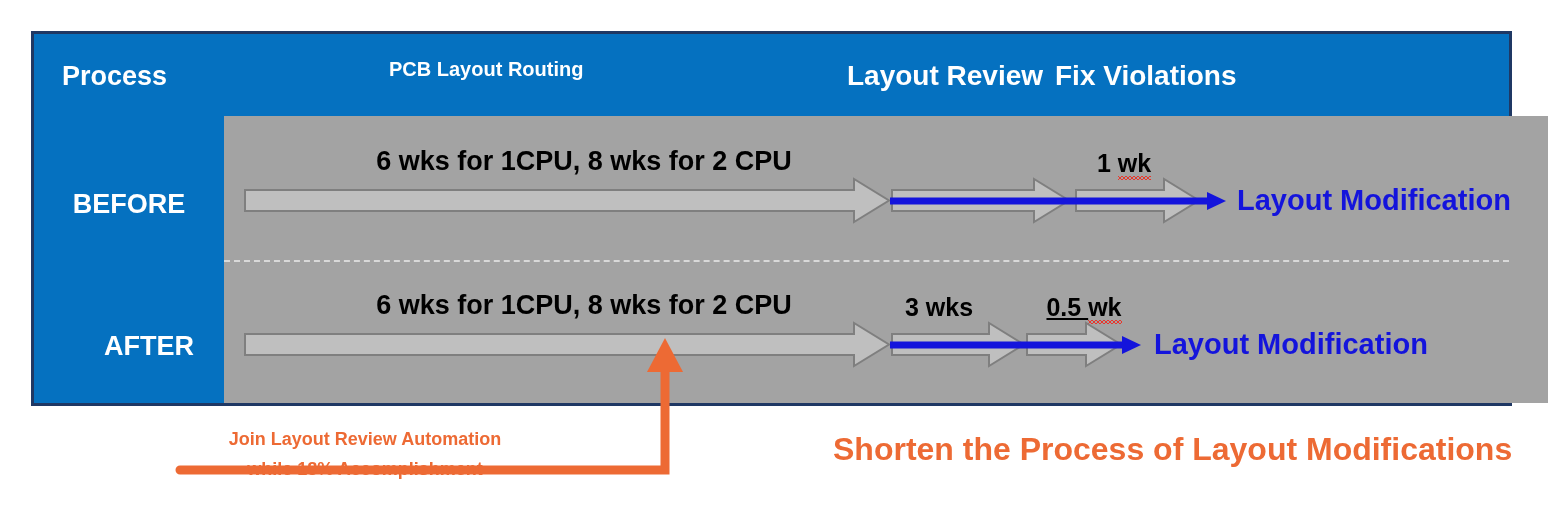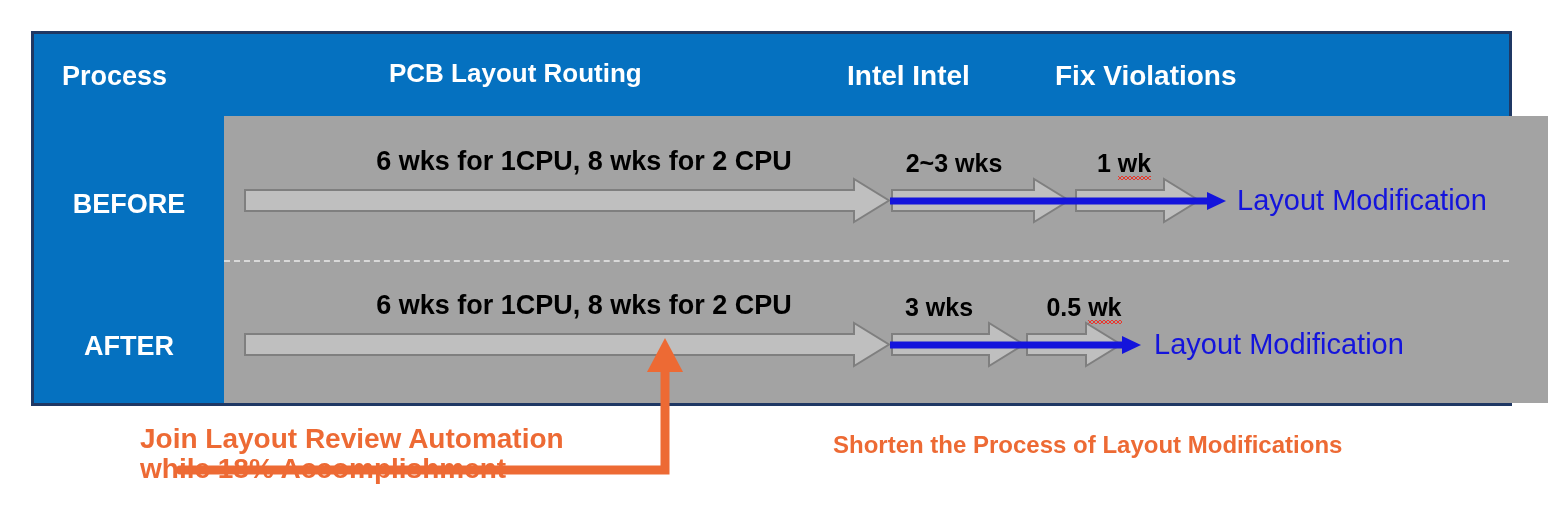--- a/index.html
+++ b/index.html
@@ -36,37 +36,37 @@
     height: 82px;
   }
   .header-label {
     position: absolute;
     color: #ffffff;
     font-weight: bold;
     white-space: nowrap;
     text-align: right;
   }
   #header-process   { left: 28px;  top: 27px; font-size: 27px; }
-  #header-pcb       { left: 355px; top: 24px; font-size: 26px; }
+  #header-pcb       { left: 355px; top: 24px; font-size: 20px; }
   #header-intel     { left: 813px; top: 26px; font-size: 28px; }
   #header-fix       { left: 1013px;top: 26px; font-size: 28px; margin-left: 8px; }
 
   
   .row-label {
     position: absolute;
     left: 0;
     width: 190px;
     text-align: center;
     color: #ffffff;
     font-weight: bold;
     font-size: 27px;
     white-space: nowrap;
   }
   #label-before { top: 155px; }
-  #label-after  { top: 297px; }
+  #label-after  { top: 297px; padding-left: 20px; }
 
   
   #content-panel {
     position: absolute;
     left: 190px;
     top: 82px;
     width: 1285px;
     height: 287px;
     background: #a3a3a3;
     padding-left: 43px;
@@ -128,43 +128,44 @@
       linear-gradient(45deg, transparent 45%, #E8362C 45%, #E8362C 55%, transparent 55%),
       linear-gradient(-45deg, transparent 45%, #E8362C 45%, #E8362C 55%, transparent 55%);
     background-size: 4px 4px;
     background-repeat: repeat-x;
   }
 
   
   .layout-mod {
     position: absolute;
     color: #1414DC;
-    font-weight: normal;
+    font-weight: bold;
     font-size: 29px;
     white-space: nowrap;
   }
 
   
   #callout-left {
     position: absolute;
     left: 140px;
     top: 424px;
     width: 450px;
+    text-align: center;
     color: #ED6A34;
     font-weight: bold;
-    font-size: 28px;
+    font-size: 18px;
     line-height: 30px;
   }
   #callout-right {
     position: absolute;
     left: 833px;
     top: 431px;
     color: #ED6A34;
     font-weight: bold;
-    font-size: 24px;
+    font-size: 32px;
     white-space: nowrap;
   }
 
   
   #pointer-arrow {
     position: absolute;
     left: 160px;
     top: 330px;
     width: 560px;
     height: 160px;
@@ -173,36 +174,35 @@
   }
 </style>
 </head>
 <body>
 
 <div id="diagram-frame">
 
   <div id="header-band">
     <div class="header-label" id="header-process">Process</div>
     <div class="header-label" id="header-pcb">PCB Layout Routing</div>
-    <div class="header-label" id="header-intel">Intel Intel</div>
+    <div class="header-label" id="header-intel">Layout Review</div>
     <div class="header-label" id="header-fix">Fix Violations</div>
   </div>
 
   <div class="row-label" id="label-before">BEFORE</div>
   <div class="row-label" id="label-after">AFTER</div>
 
   <div id="content-panel">
 
     <div id="row-divider"></div>
 
     <div class="proc-row" id="row-before">
 
       <div class="duration dur-long" style="left: 60px; top: 30px; width: 600px;">6 wks for 1CPU, 8 wks for 2 CPU</div>
 
-      <div class="duration dur-short" style="left: 640px; top: 33px; width: 180px;">2~3 wks</div>
 
       <div class="duration dur-short" style="left: 830px; top: 33px; width: 140px;"><span>1 </span><span class="squiggle">wk</span></div>
 
       <svg class="arrow-svg" viewBox="0 0 1285 144" preserveAspectRatio="none">
 
         <polygon points="21,74 630,74 630,63 665,84.5 630,106 630,95 21,95" fill="#BFBFBF" stroke="#7F7F7F" stroke-width="2"></polygon>
 
         <polygon points="668,74 810,74 810,63 845,84.5 810,106 810,95 668,95" fill="#BFBFBF" stroke="#7F7F7F" stroke-width="2"></polygon>
 
         <polygon points="852,74 940,74 940,63 975,84.5 940,106 940,95 852,95" fill="#BFBFBF" stroke="#7F7F7F" stroke-width="2"></polygon>
@@ -213,21 +213,21 @@
 
       <div class="layout-mod" style="left: 1013px; top: 68px;">Layout Modification</div>
     </div>
 
     <div class="proc-row" id="row-after">
 
       <div class="duration dur-long" style="left: 60px; top: 30px; width: 600px;">6 wks for 1CPU, 8 wks for 2 CPU</div>
 
       <div class="duration dur-short" style="left: 645px; top: 33px; width: 140px;">3 wks</div>
 
-      <div class="duration dur-short" style="left: 785px; top: 33px; width: 150px;"><span>0.5 </span><span class="squiggle">wk</span></div>
+      <div class="duration dur-short" style="left: 785px; top: 33px; width: 150px; text-decoration: underline;"><span>0.5 </span><span class="squiggle">wk</span></div>
 
       <svg class="arrow-svg" viewBox="0 0 1285 144" preserveAspectRatio="none">
 
         <polygon points="21,74 630,74 630,63 665,84.5 630,106 630,95 21,95" fill="#BFBFBF" stroke="#7F7F7F" stroke-width="2"></polygon>
 
         <polygon points="668,74 765,74 765,63 800,84.5 765,106 765,95 668,95" fill="#BFBFBF" stroke="#7F7F7F" stroke-width="2"></polygon>
 
         <polygon points="803,74 862,74 862,63 897,84.5 862,106 862,95 803,95" fill="#BFBFBF" stroke="#7F7F7F" stroke-width="2"></polygon>
 
         <line x1="666" y1="85" x2="900" y2="85" stroke="#1414DC" stroke-width="7"></line>

